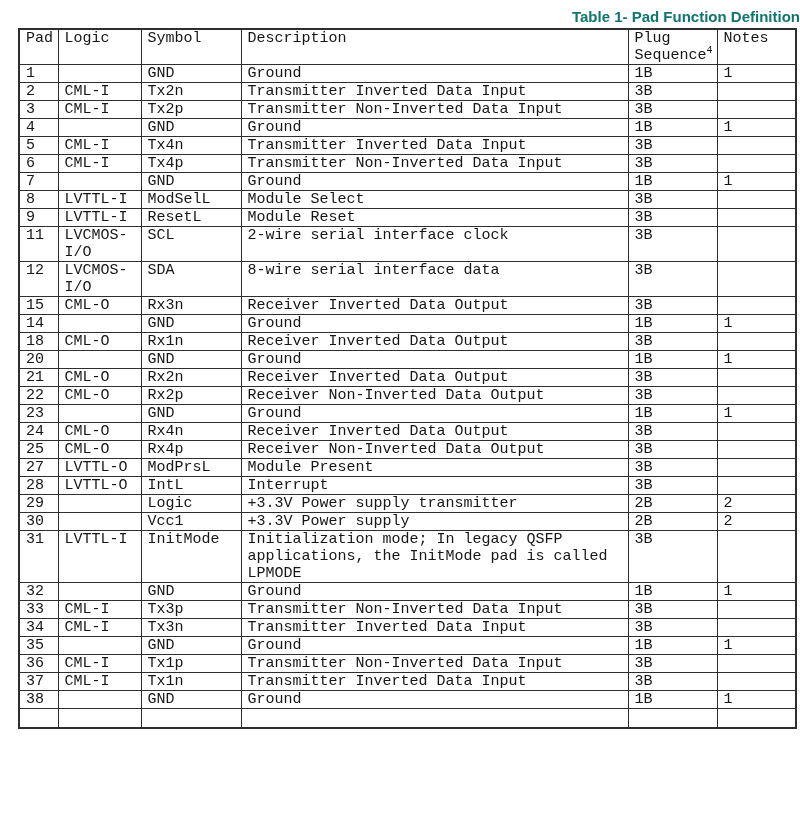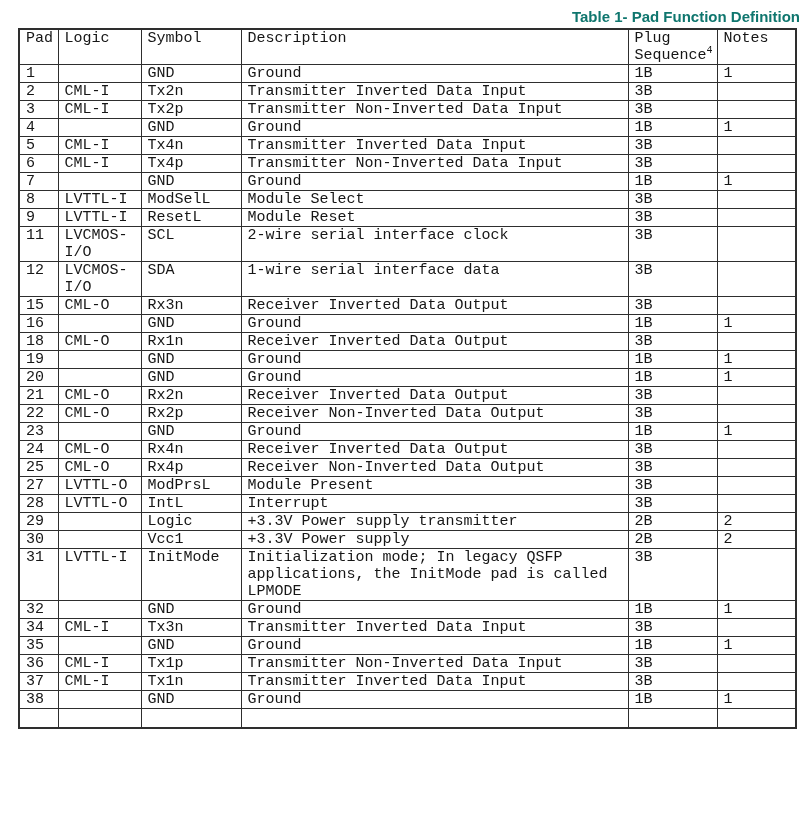--- a/index.html
+++ b/index.html
@@ -153,55 +153,47 @@
         <td>LVCMOS-I/O</td>
         <td>SCL</td>
         <td>2-wire serial interface clock</td>
         <td>3B</td>
         <td></td>
       </tr>
       <tr>
         <td>12</td>
         <td>LVCMOS-I/O</td>
         <td>SDA</td>
-        <td>1-wire serial interface data</td>
+        <td>8-wire serial interface data</td>
         <td>3B</td>
         <td></td>
       </tr>
       <tr>
         <td>15</td>
         <td>CML-O</td>
         <td>Rx3n</td>
         <td>Receiver Inverted Data Output</td>
         <td>3B</td>
         <td></td>
       </tr>
       <tr>
-        <td>16</td>
+        <td>14</td>
         <td></td>
         <td>GND</td>
         <td>Ground</td>
         <td>1B</td>
         <td>1</td>
       </tr>
       <tr>
         <td>18</td>
         <td>CML-O</td>
         <td>Rx1n</td>
         <td>Receiver Inverted Data Output</td>
         <td>3B</td>
         <td></td>
-      </tr>
-      <tr>
-        <td>19</td>
-        <td></td>
-        <td>GND</td>
-        <td>Ground</td>
-        <td>1B</td>
-        <td>1</td>
       </tr>
       <tr>
         <td>20</td>
         <td></td>
         <td>GND</td>
         <td>Ground</td>
         <td>1B</td>
         <td>1</td>
       </tr>
       <tr>
@@ -286,20 +278,28 @@
       </tr>
       <tr>
         <td>32</td>
         <td></td>
         <td>GND</td>
         <td>Ground</td>
         <td>1B</td>
         <td>1</td>
       </tr>
       <tr>
+        <td>33</td>
+        <td>CML-I</td>
+        <td>Tx3p</td>
+        <td>Transmitter Non-Inverted Data Input</td>
+        <td>3B</td>
+        <td></td>
+      </tr>
+      <tr>
         <td>34</td>
         <td>CML-I</td>
         <td>Tx3n</td>
         <td>Transmitter Inverted Data Input</td>
         <td>3B</td>
         <td></td>
       </tr>
       <tr>
         <td>35</td>
         <td></td>

